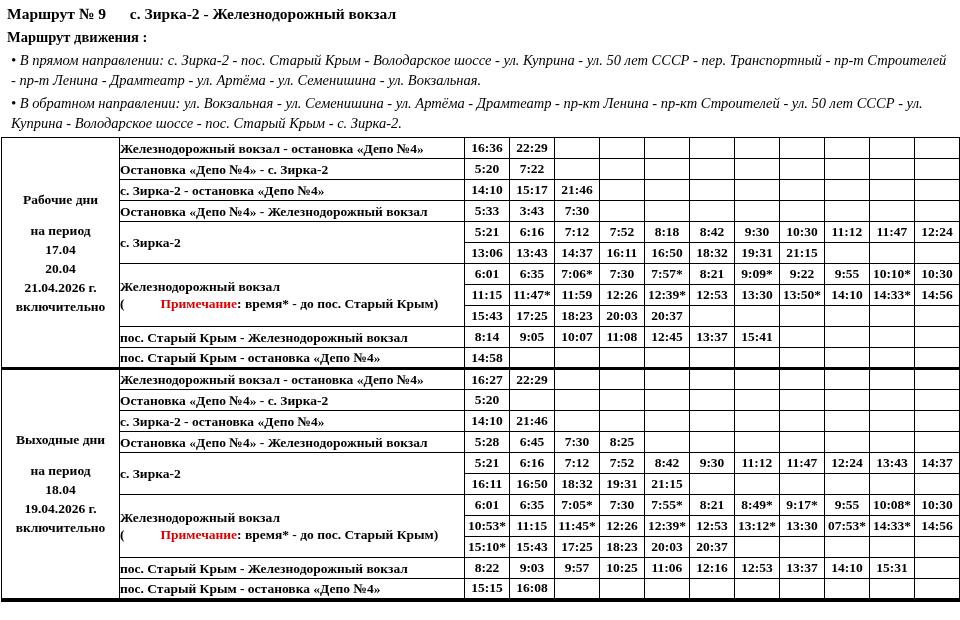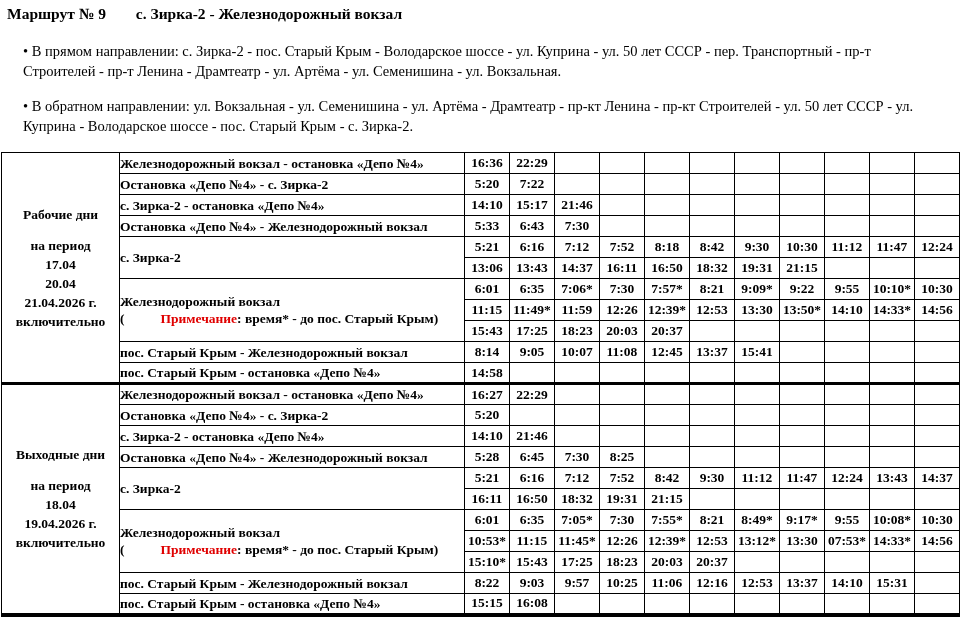--- a/index.html
+++ b/index.html
@@ -6,23 +6,23 @@
   html, body { margin: 0; padding: 0; }
   body {
     width: 960px; height: 620px; overflow: hidden;
     background: #ffffff; color: #000000;
     font-family: "Liberation Serif", serif;
   }
   .page { width: 960px; height: 620px; overflow: hidden; }
 
   .doc-header { padding: 3px 8px 0 7px; }
   .title-row { font-weight: bold; font-size: 15.5px; padding: 2px 0 3px 0; }
-  .title-row .route-num { margin-right: 26px; }
+  .title-row .route-num { margin-right: 20px; }
   .route-heading { font-weight: bold; font-size: 14.5px; margin: 1px 0 1px 0; line-height: 20px; }
-  .route-desc { margin: 16px; font-size: 14.5px; line-height: 19.5px; }
+  .route-desc { margin: 4px; font-size: 14.5px; line-height: 19.5px; font-style: italic; }
 
   table.schedule {
     border-collapse: collapse; table-layout: fixed;
     width: 958px; margin-left: 1px; margin-top: 2px;
     border-bottom: 4px solid #000;
   }
   table.schedule td {
     border: 1.5px solid #000;
     padding: 0; overflow: hidden;
     font-weight: bold; font-size: 13.5px;
@@ -41,20 +41,21 @@
 </style>
 </head>
 <body>
 
 <div class="page">
   <div class="doc-header">
     <div class="title-row">
       <span class="route-num">Маршрут № 9</span>
       <span>с. Зирка-2  - Железнодорожный вокзал</span>
     </div>
+    <div class="route-heading">Маршрут движения :</div>
     <p class="route-desc">• В прямом направлении: с. Зирка-2 - пос. Старый Крым - Володарское шоссе - ул. Куприна - ул. 50 лет СССР - пер. Транспортный - пр-т Строителей - пр-т Ленина - Драмтеатр - ул. Артёма - ул. Семенишина - ул. Вокзальная.</p>
     <p class="route-desc">• В обратном направлении: ул. Вокзальная - ул. Семенишина - ул. Артёма - Драмтеатр - пр-кт Ленина - пр-кт Строителей - ул. 50 лет СССР - ул. Куприна - Володарское шоссе - пос. Старый Крым - с. Зирка-2.</p>
   </div>
 
   <table class="schedule">
     <colgroup>
       <col style="width:118px">
       <col style="width:345px">
       <col style="width:45px">
         <col style="width:45px">
@@ -124,21 +125,21 @@
           <td class="time-cell-empty"></td>
           <td class="time-cell-empty"></td>
           <td class="time-cell-empty"></td>
           <td class="time-cell-empty"></td>
         </tr>
         <tr>
           <td class="label-cell" rowspan="1">
             <div>Остановка «Депо №4» - Железнодорожный вокзал</div>
           </td>
           <td class="time-cell">5:33</td>
-          <td class="time-cell">6:43</td>
+          <td class="time-cell">3:43</td>
           <td class="time-cell">7:30</td>
           <td class="time-cell-empty"></td>
           <td class="time-cell-empty"></td>
           <td class="time-cell-empty"></td>
           <td class="time-cell-empty"></td>
           <td class="time-cell-empty"></td>
           <td class="time-cell-empty"></td>
           <td class="time-cell-empty"></td>
           <td class="time-cell-empty"></td>
         </tr>
@@ -183,21 +184,21 @@
           <td class="time-cell">7:57*</td>
           <td class="time-cell">8:21</td>
           <td class="time-cell">9:09*</td>
           <td class="time-cell">9:22</td>
           <td class="time-cell">9:55</td>
           <td class="time-cell">10:10*</td>
           <td class="time-cell">10:30</td>
         </tr>
         <tr>
           <td class="time-cell">11:15</td>
-          <td class="time-cell">11:49*</td>
+          <td class="time-cell">11:47*</td>
           <td class="time-cell">11:59</td>
           <td class="time-cell">12:26</td>
           <td class="time-cell">12:39*</td>
           <td class="time-cell">12:53</td>
           <td class="time-cell">13:30</td>
           <td class="time-cell">13:50*</td>
           <td class="time-cell">14:10</td>
           <td class="time-cell">14:33*</td>
           <td class="time-cell">14:56</td>
         </tr>

